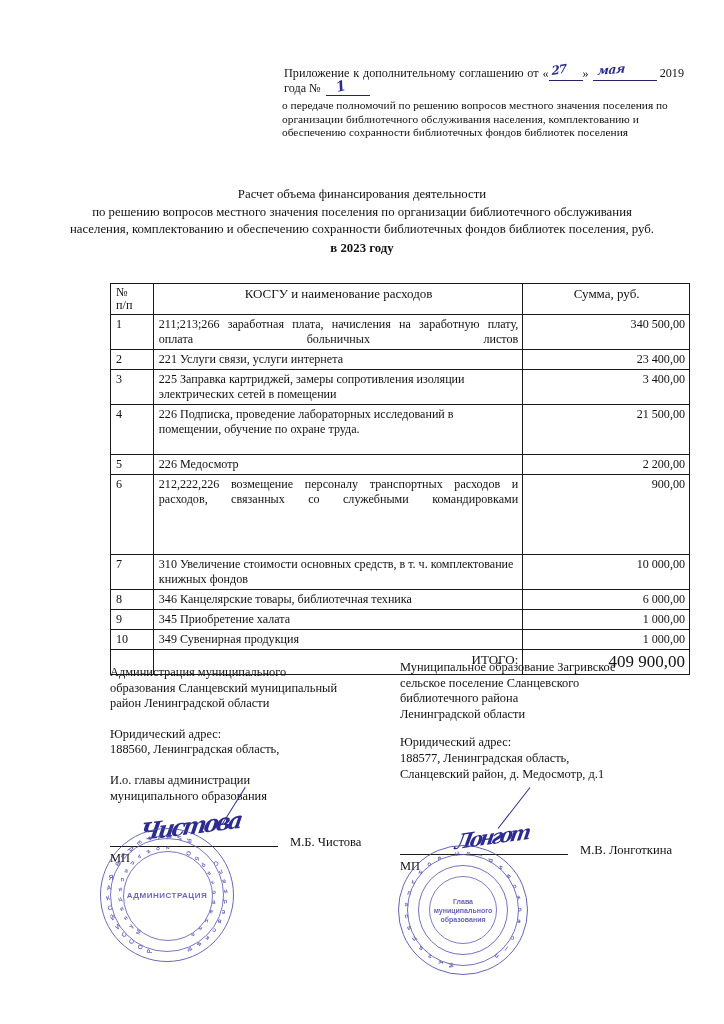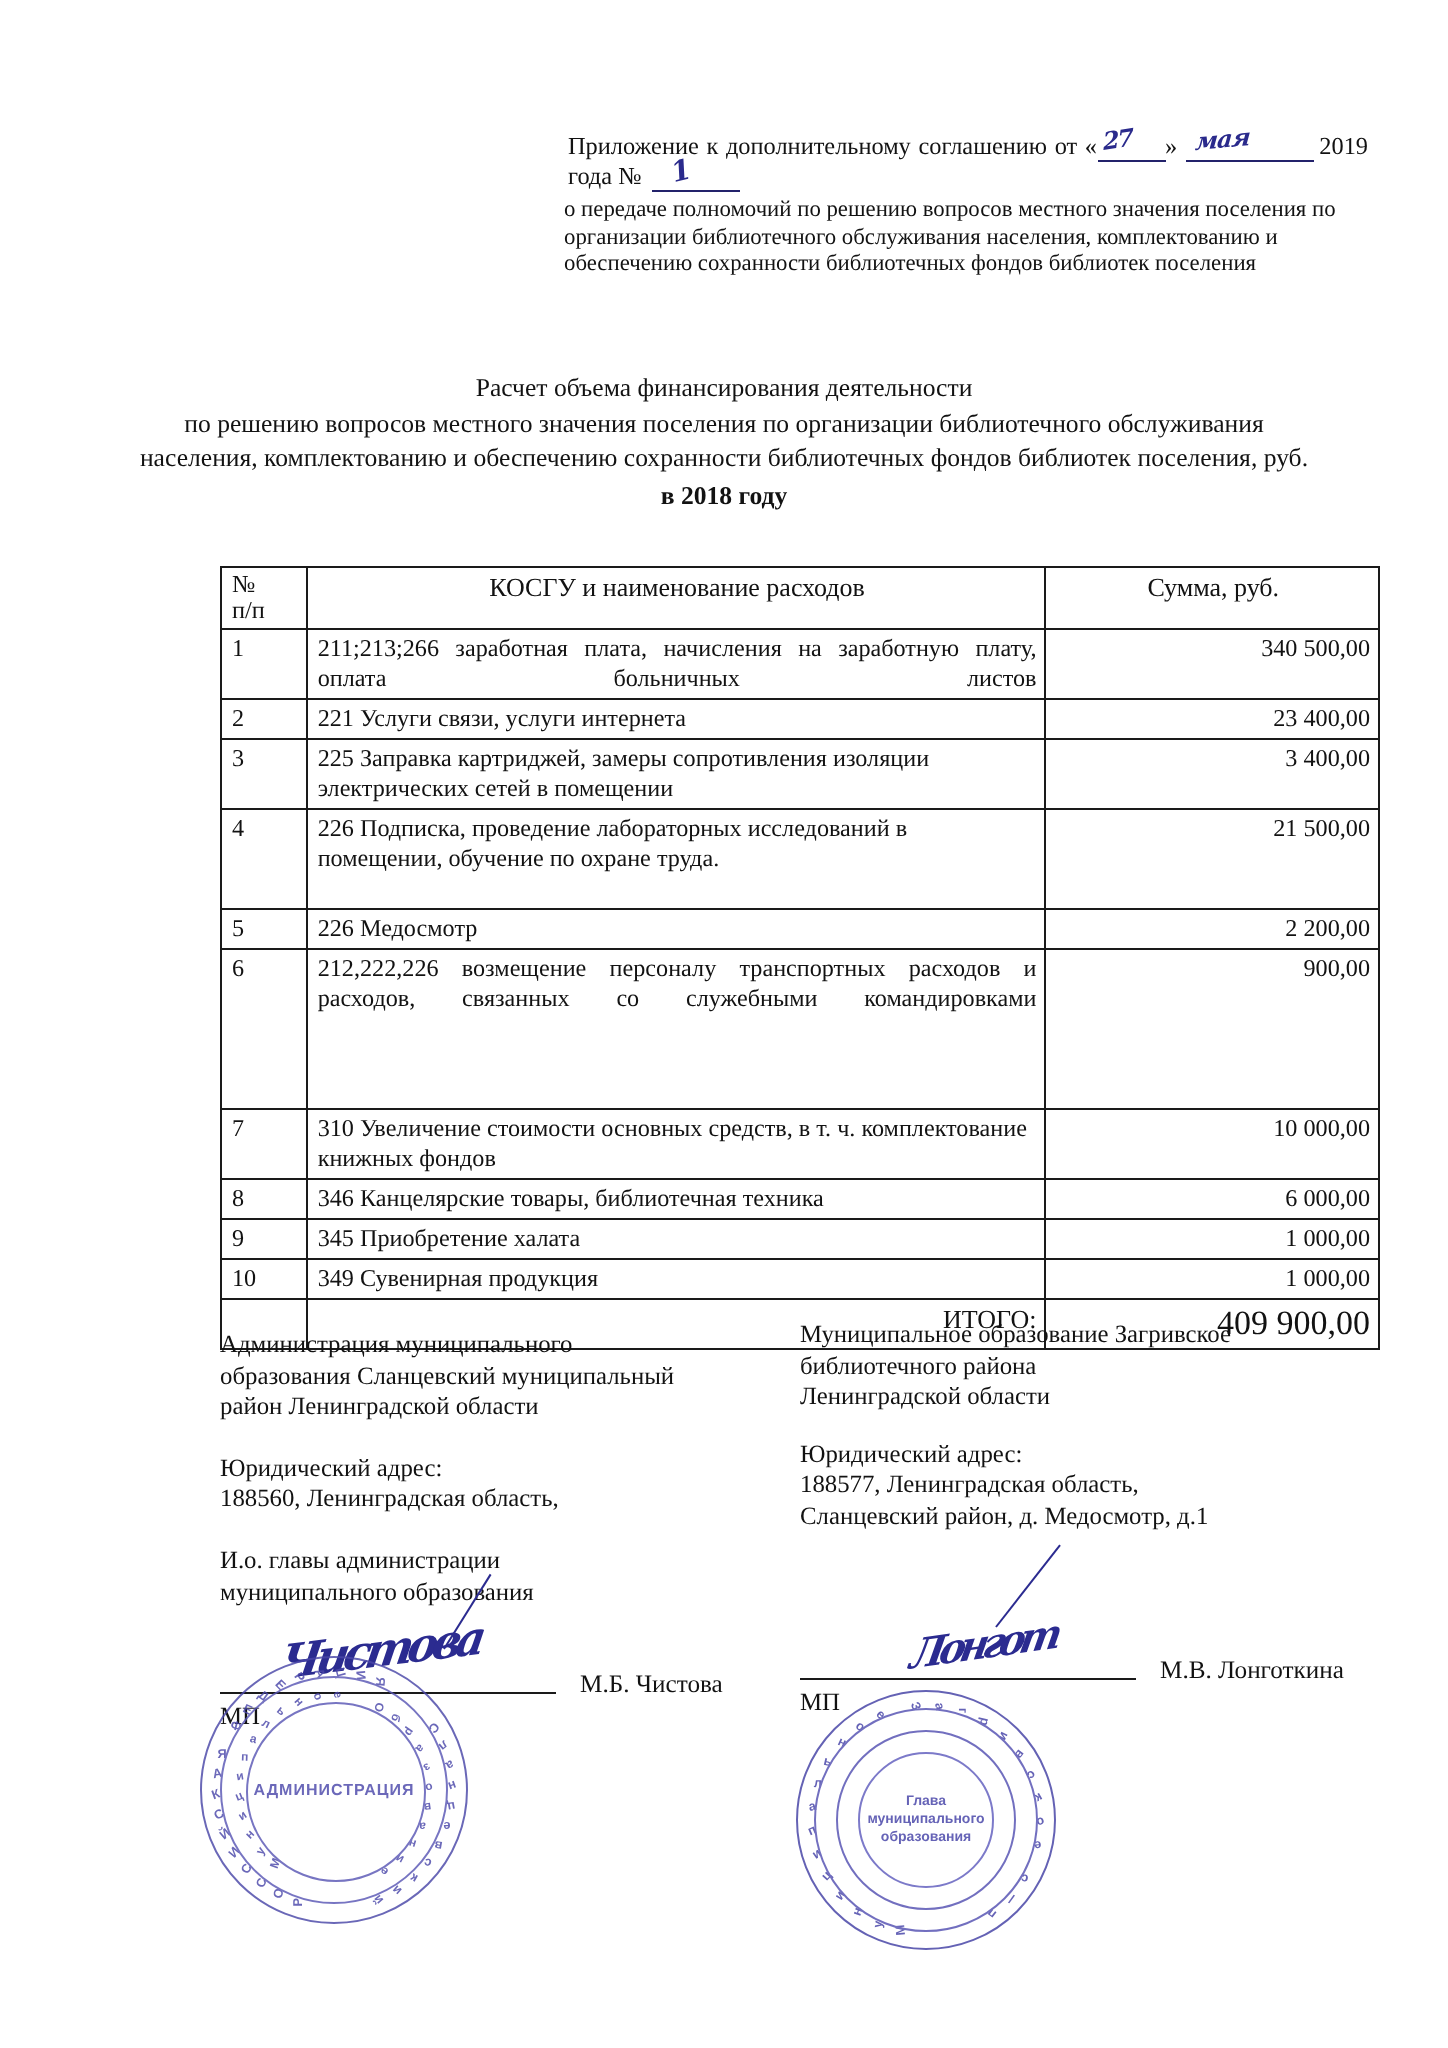--- a/index.html
+++ b/index.html
@@ -259,21 +259,21 @@
     <div class="hdr-line2">
       <span>года №</span><span class="hs-blank w-num"><span class="hw hw-num">1</span></span>
     </div>
   </div>
 
   <div class="hdr-sub">о передаче полномочий по решению вопросов местного значения поселения по организации библиотечного обслуживания населения, комплектованию и обеспечению сохранности библиотечных фондов библиотек поселения</div>
 
   <div class="title-block">
     <div>Расчет объема финансирования деятельности</div>
     <div>по решению вопросов местного значения поселения по организации библиотечного обслуживания населения, комплектованию и обеспечению сохранности библиотечных фондов библиотек поселения, руб.</div>
-    <div class="title-year">в 2018 году</div>
+    <div class="title-year">в 2023 году</div>
   </div>
 
   <div class="tbl-wrap">
     <table class="main">
       <thead>
         <tr>
           <th class="c-no">
             <div>№</div>
             <div>п/п</div>
           </th>
@@ -356,20 +356,21 @@
       <div class="sign-line"></div>
       <div class="hw-sig hw-sig-1">Чистова</div>
       <div class="sig-stroke" style="left:112px; top:-6px; width:44px; transform: rotate(-58deg);"></div>
       <div class="mp">МП</div>
       <div class="sign-name">М.Б. Чистова</div>
     </div>
   </div>
 
   <div class="sig-right">
     <div>Муниципальное образование Загривское</div>
+    <div>сельское поселение Сланцевского</div>
     <div>библиотечного района</div>
     <div>Ленинградской области</div>
     <div class="gap-sm"></div>
     <div>Юридический адрес:</div>
     <div>188577, Ленинградская область,</div>
     <div>Сланцевский район, д. Медосмотр, д.1</div>
     <div style="height:30px"></div>
 
     <div class="sign-row">
       <div class="sign-line"></div>

